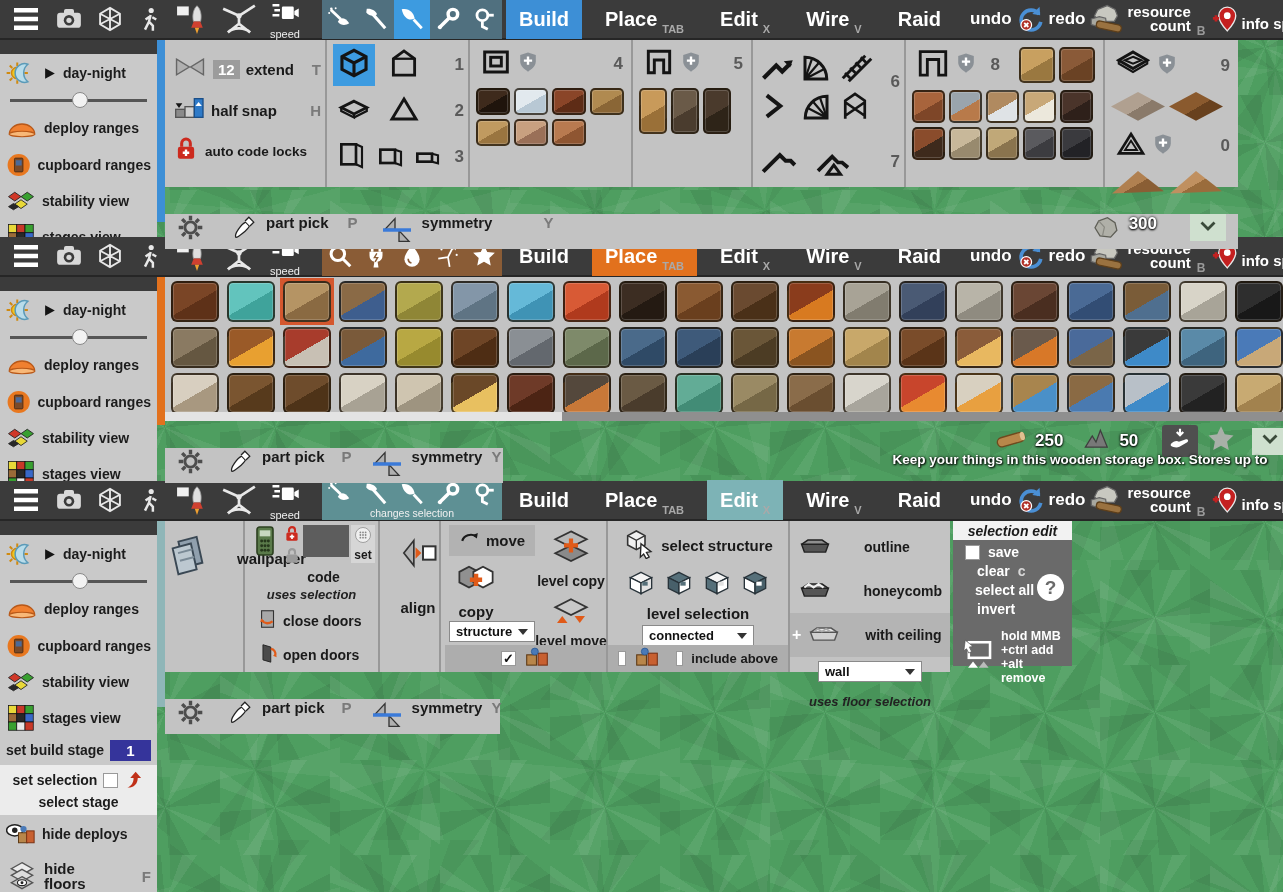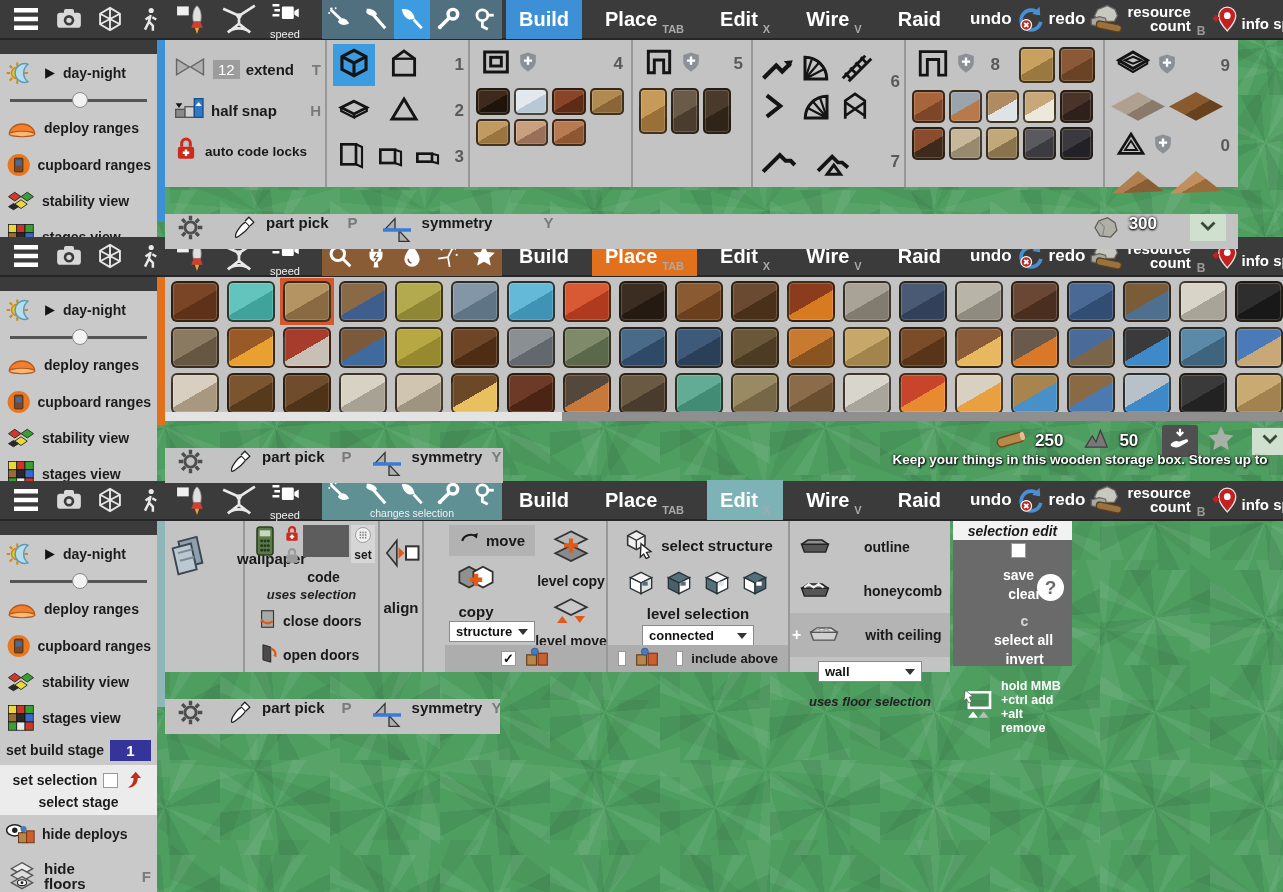--- a/index.html
+++ b/index.html
@@ -45,21 +45,21 @@
   .key{color:#7a7a7a;font-weight:bold;font-size:15px;}
   .chk{display:inline-flex;width:15px;height:15px;background:#fff;border:1px solid #999;box-sizing:border-box;align-items:center;justify-content:center;font-size:13px;font-weight:bold;color:#111;}
   
   .strip{position:absolute;left:157px;width:8px;}
   
   .panel{position:absolute;background:#c3c3c3;}
   .grp{position:absolute;top:0;bottom:0;border-right:2px solid #989898;box-sizing:border-box;}
   .grp.last{border-right:none;}
   .crow{position:absolute;left:8px;right:4px;display:flex;align-items:center;gap:6px;}
   .blab{font-size:15px;font-weight:bold;color:#1a1a1a;white-space:nowrap;}
-  .chip{background:#9c9c9c;color:#fff;font-size:15px;font-weight:normal;padding:1px 5px;}
+  .chip{background:#9c9c9c;color:#fff;font-size:15px;font-weight:bold;padding:1px 5px;}
   .srow{position:absolute;left:6px;right:4px;display:flex;align-items:center;gap:8px;}
   .shp{display:inline-flex;align-items:center;justify-content:center;width:42px;height:42px;}
   .shp.sel{background:#3d9be0;}
   .gnum{font-size:17px;font-weight:bold;color:#5a5a5a;margin-left:auto;}
   .ghead{display:flex;align-items:center;gap:5px;padding:6px 8px 2px 10px;}
   .tiles{display:flex;flex-wrap:wrap;gap:4px;padding:4px 6px;}
   .tile{display:inline-block;border:2px solid rgba(35,26,15,.8);border-radius:5px;box-shadow:inset 0 0 0 1px rgba(255,255,255,.18);box-sizing:border-box;}
   .tile.shapetri{border:none;border-radius: 0;clip-path:polygon(50% 4%,98% 82%,2% 90%);box-shadow:none;}
   .tile.shapediam{border:none;border-radius:0;clip-path:polygon(50% 0,100% 48%,50% 96%,0 48%);box-shadow:none;}
   .ptiles{display:grid;grid-template-columns:repeat(20,48px);gap:5px 8px;padding:4px 0 0 6px;}
@@ -80,21 +80,21 @@
   .ital{font-style:italic;font-weight:bold;font-size:13px;color:#222;text-align:center;}
   .dd{background:#fff;border:1px solid #8a8a8a;display:inline-flex;align-items:center;justify-content:space-between;padding:2px 6px;font-size:13px;font-weight:bold;color:#111;box-sizing:border-box;}
   .dd:after{content:"";border-left:5px solid transparent;border-right:5px solid transparent;border-top:6px solid #333;margin-left:6px;}
   .chipbtn{display:inline-flex;align-items:center;gap:5px;background:#b2b2b2;padding:3px 10px;font-size:15px;font-weight:bold;color:#1a1a1a;}
   .elab{font-size:14px;font-weight:bold;color:#1a1a1a;white-space:nowrap;}
   .substrip{position:absolute;left:0;right:0;bottom:0;height:27px;background:#adadad;display:flex;align-items:center;gap:8px;padding:0 10px;}
   .orow{display:flex;align-items:center;gap:6px;padding:3px 8px;}
   .orow.hl{background:#b4b4b4;}
   .sehead{position:absolute;background:#f2f2f2;font-size:14px;font-weight:bold;font-style:italic;color:#1a1a1a;display:flex;align-items:center;justify-content:center;}
   .sebody{position:absolute;background:#6a6a6a;color:#fff;}
-  .serow{display:flex;align-items:center;gap:8px;font-size:14px;font-weight:bold;line-height:19px;padding-left:12px;flex-direction:column;}
+  .serow{display:flex;align-items:center;gap:8px;font-size:14px;font-weight:bold;line-height:19px;padding-left:12px;}
   .key2{color:#d8d8d8;font-weight:bold;}
   .qmark{position:absolute;right:8px;top:34px;width:27px;height:27px;border-radius:50%;background:#fff;color:#6a6a6a;font-size:19px;font-weight:bold;display:flex;align-items:center;justify-content:center;}
   .mmb{display:flex;align-items:center;gap:6px;margin:10px 4px 0 8px;}
   .mlines{font-size:12.5px;font-weight:bold;line-height:14px;}
 </style>
 </head>
 <body>
 
 <div class="stage">
 
@@ -1313,21 +1313,21 @@
       </div>
       <div style="display:flex;align-items:center;gap:4px;padding:8px 0 0 12px">
         <span><svg viewBox="0 0 24 24" width="22" height="22">
               <path d="M6.5 3l8.5 2.5V22L6.5 19.5z" fill="#4a4a4a" stroke="#222" stroke-width="1"></path>
               <path d="M15 7.5c4 .5 5.5 3.5 5 7" fill="none" stroke="#e05a18" stroke-width="2.4"></path>
               <path d="M21.5 16.5l-4-1.5 3-2.5z" fill="#e05a18"></path>
             </svg></span>
         <span class="elab">open doors</span>
       </div>
     </div>
-    <div class="grp" style="left:215px;width:44px">
+    <div class="grp" style="left:232px;width:44px">
       <div style="display:flex;flex-direction:column;align-items:center;padding-top:12px;gap:22px">
         <span><svg viewBox="0 0 24 24" width="40" height="40">
               <path d="M9.5 4.5L3.5 12l6 7.5z" fill="#b0b0b0" stroke="#333" stroke-width="1"></path>
               <path d="M10.5 8.5L14 12l-3.5 3.5z" fill="#e05a18"></path>
               <rect x="15" y="8" width="7.5" height="8" fill="#fff" stroke="#333" stroke-width="1.2"></rect>
             </svg></span>
         <span class="egroup-label">align</span>
       </div>
     </div>
     <div class="grp" style="left:280px;width:163px">

